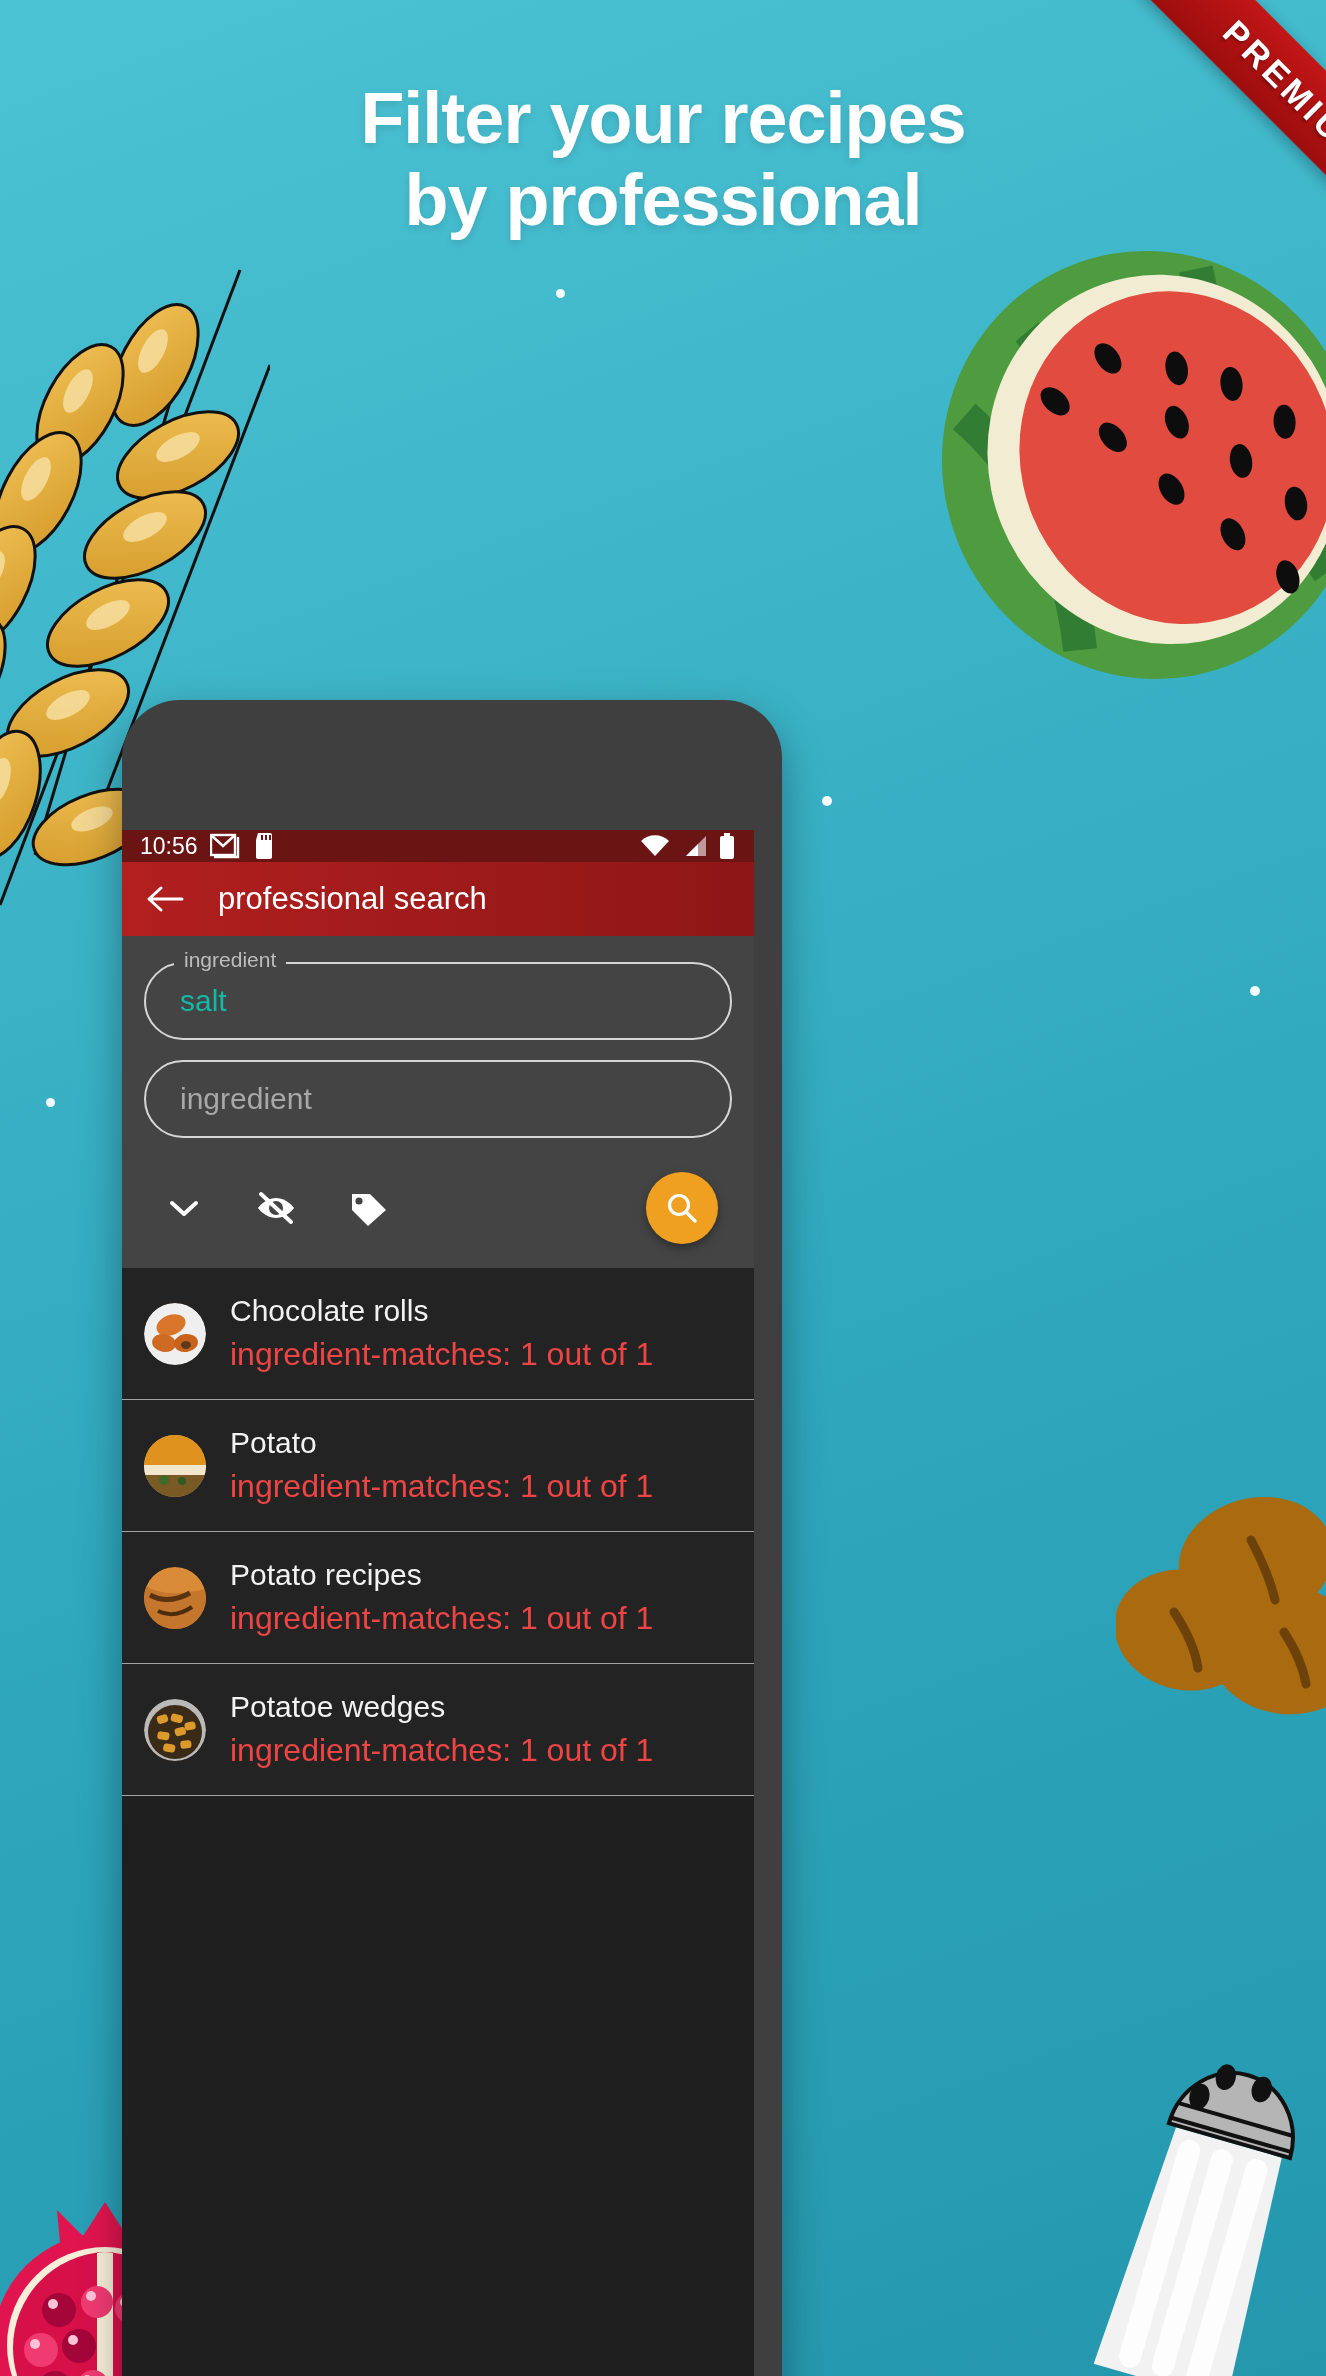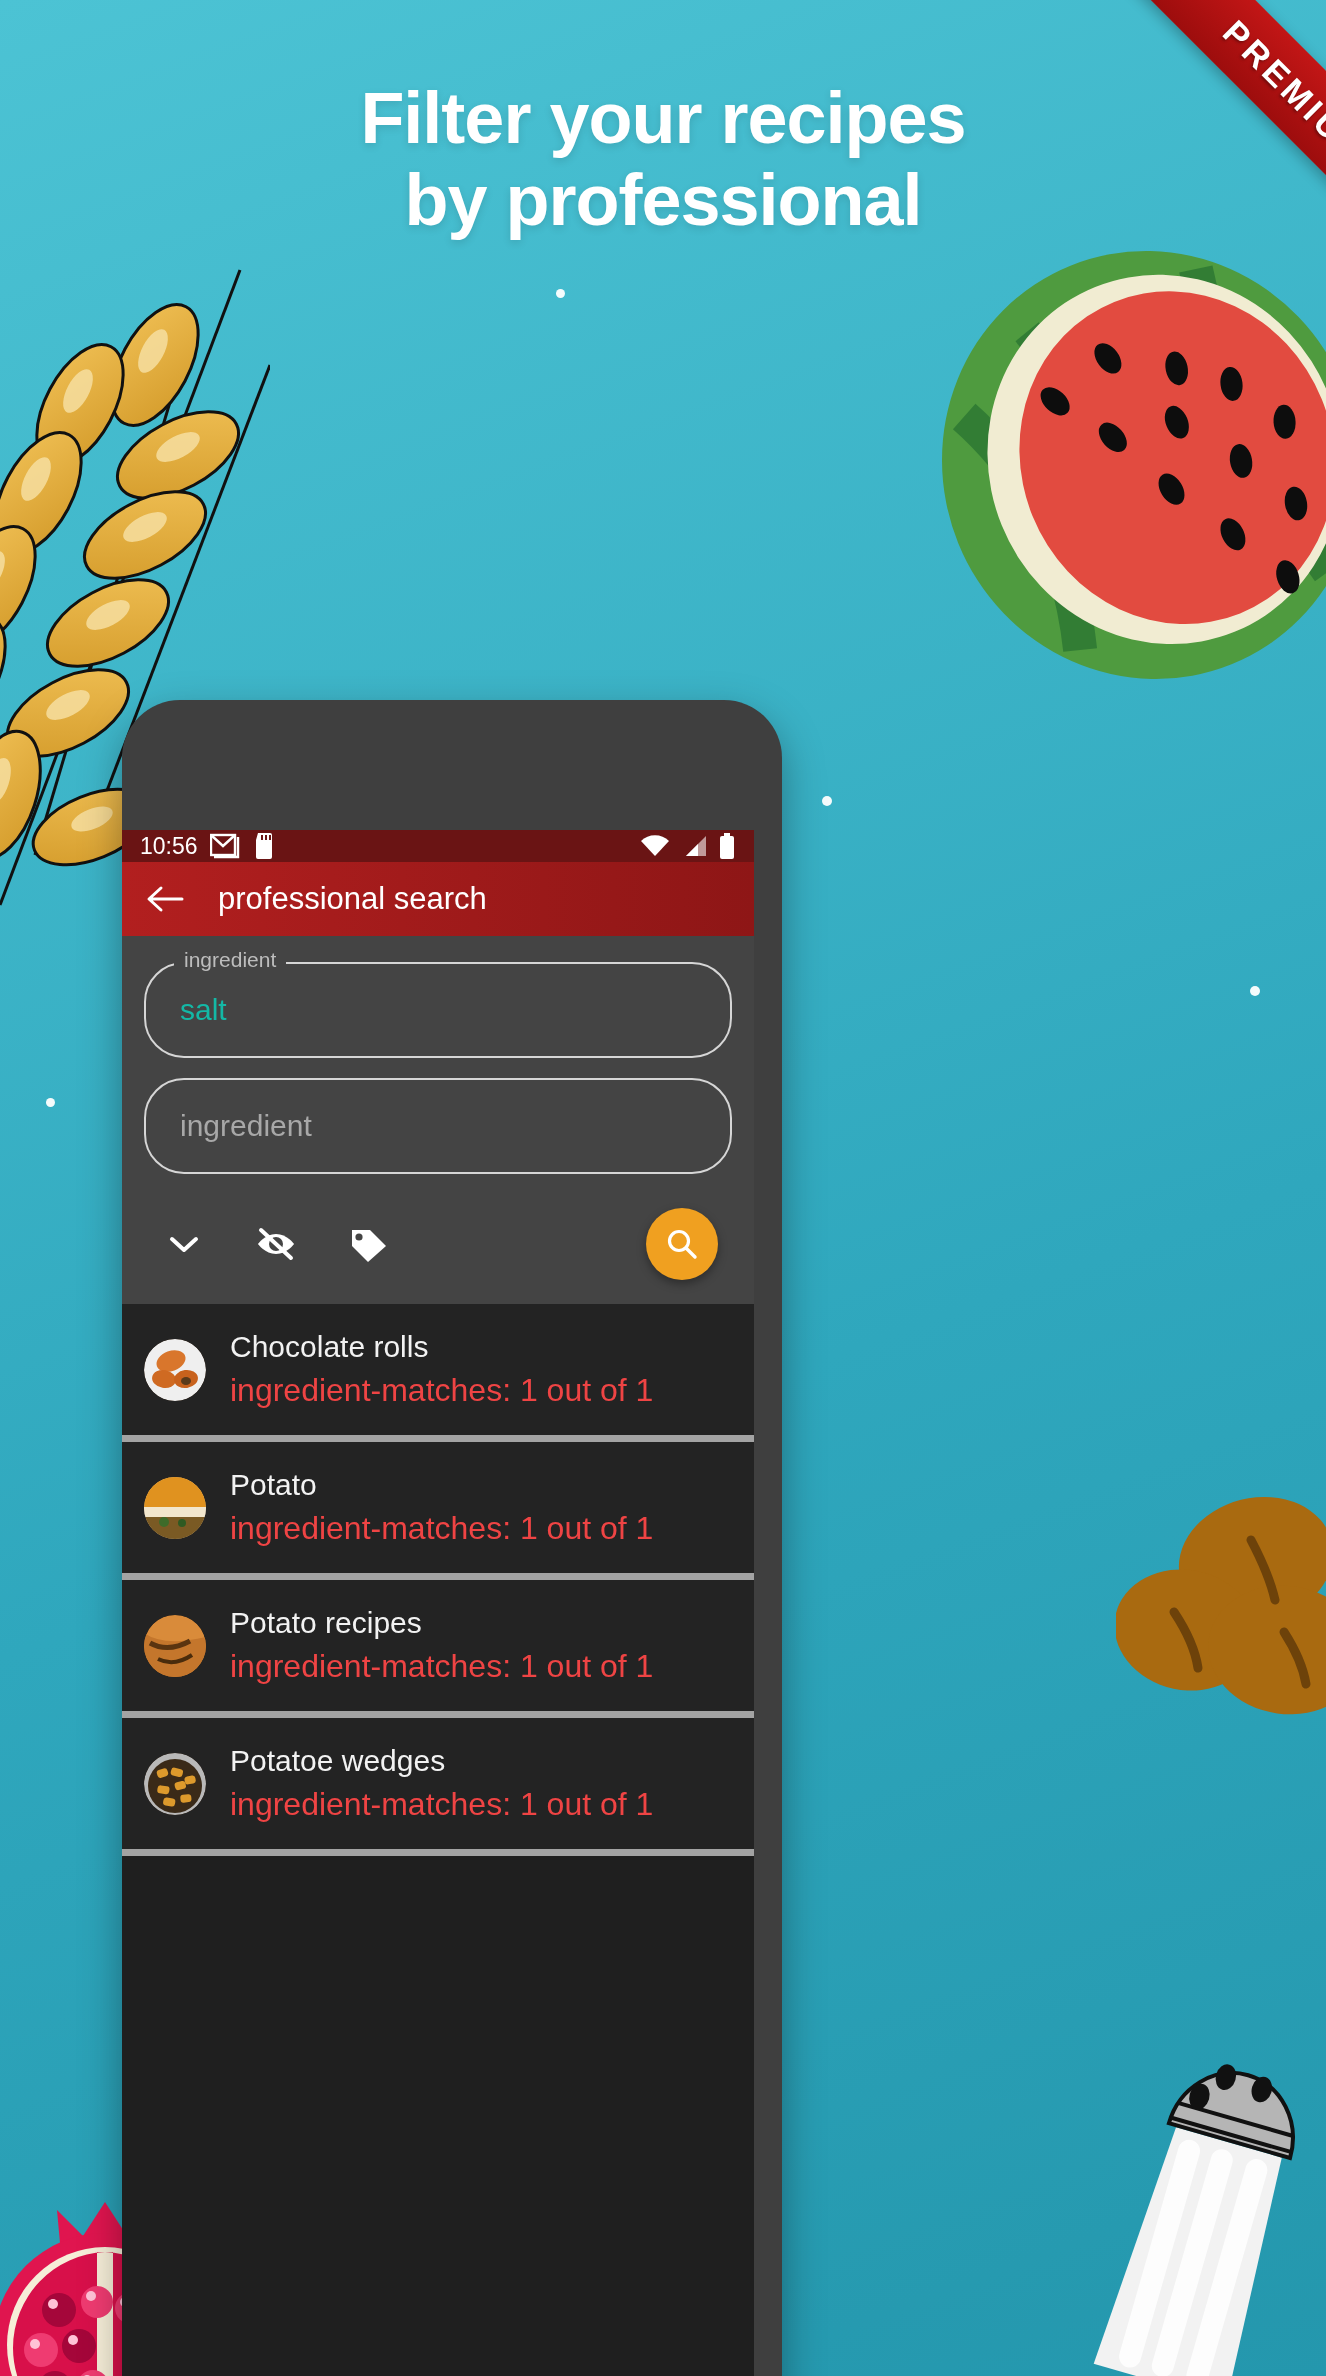--- a/index.html
+++ b/index.html
@@ -52,39 +52,39 @@
     padding:0 18px;gap:12px;color:#fff;font-size:23px;}
   .sb-right{margin-left:auto;display:flex;align-items:center;gap:10px;}
 
   
   .appbar{height:74px;background:linear-gradient(90deg,#b21f1f 0%,#8e1616 100%);
     display:flex;align-items:center;padding:0 24px;gap:34px;}
   .appbar .title{color:#fff;font-size:31px;}
 
   
   .searchcard{background:#444444;margin:0;padding:26px 22px 18px 22px;}
-  .tf{position:relative;height:96px;margin-bottom:20px;}
+  .tf{position:relative;height:78px;margin-bottom:20px;}
   .tf .box{position:absolute;inset:0;border:2px solid #d6d6d6;border-radius:40px;}
   .tf .flabel{position:absolute;left:30px;top:-14px;background:#444444;
     padding:0 10px;color:#bdbdbd;font-size:21px;}
   .tf .val{position:absolute;left:36px;top:50%;transform:translateY(-50%);
     color:#14b8a6;font-size:30px;}
   .tf .ph{position:absolute;left:36px;top:50%;transform:translateY(-50%);
     color:#a8a8a8;font-size:30px;}
 
   .actions{display:flex;align-items:center;gap:50px;padding:14px 14px 6px 20px;}
   .actions .ic{color:#fff;display:flex;align-items:center;}
   .fab{margin-left:auto;width:72px;height:72px;border-radius:50%;
     background:#f0a020;display:flex;align-items:center;justify-content:center;
     box-shadow:0 4px 10px rgba(0,0,0,.35);}
 
   
   .list{background:#232323;}
   .row{display:flex;align-items:center;gap:24px;padding:26px 22px;
-    border-bottom:7px solid #a3a3a3;min-height:118px;box-sizing:border-box;}
+    border-bottom:1px solid #a3a3a3;min-height:118px;box-sizing:border-box;}
   .thumb{width:62px;height:62px;border-radius:50%;flex:none;overflow:hidden;
     background:#3a2a1c;}
   .rtext{display:flex;flex-direction:column;gap:8px;}
   .rtitle{color:#f2f2f2;font-size:30px;}
   .rsub{color:#ef4444;font-size:32px;}
 </style>
 </head>
 <body>
 
 <div id="stage">

